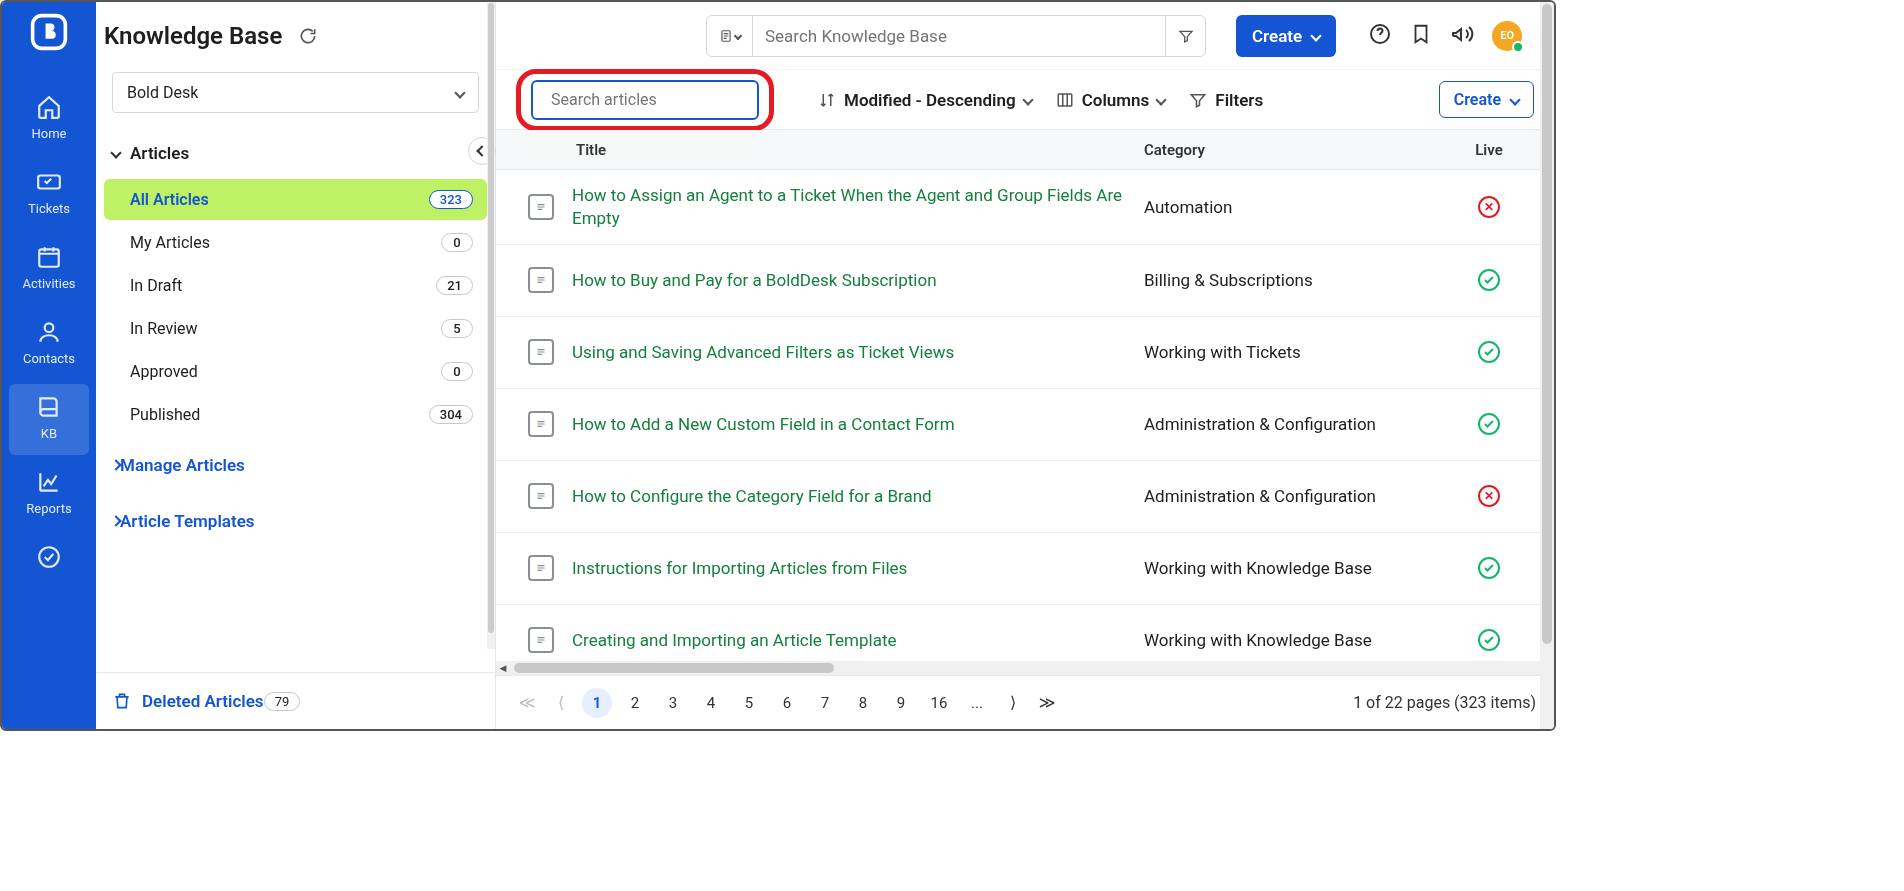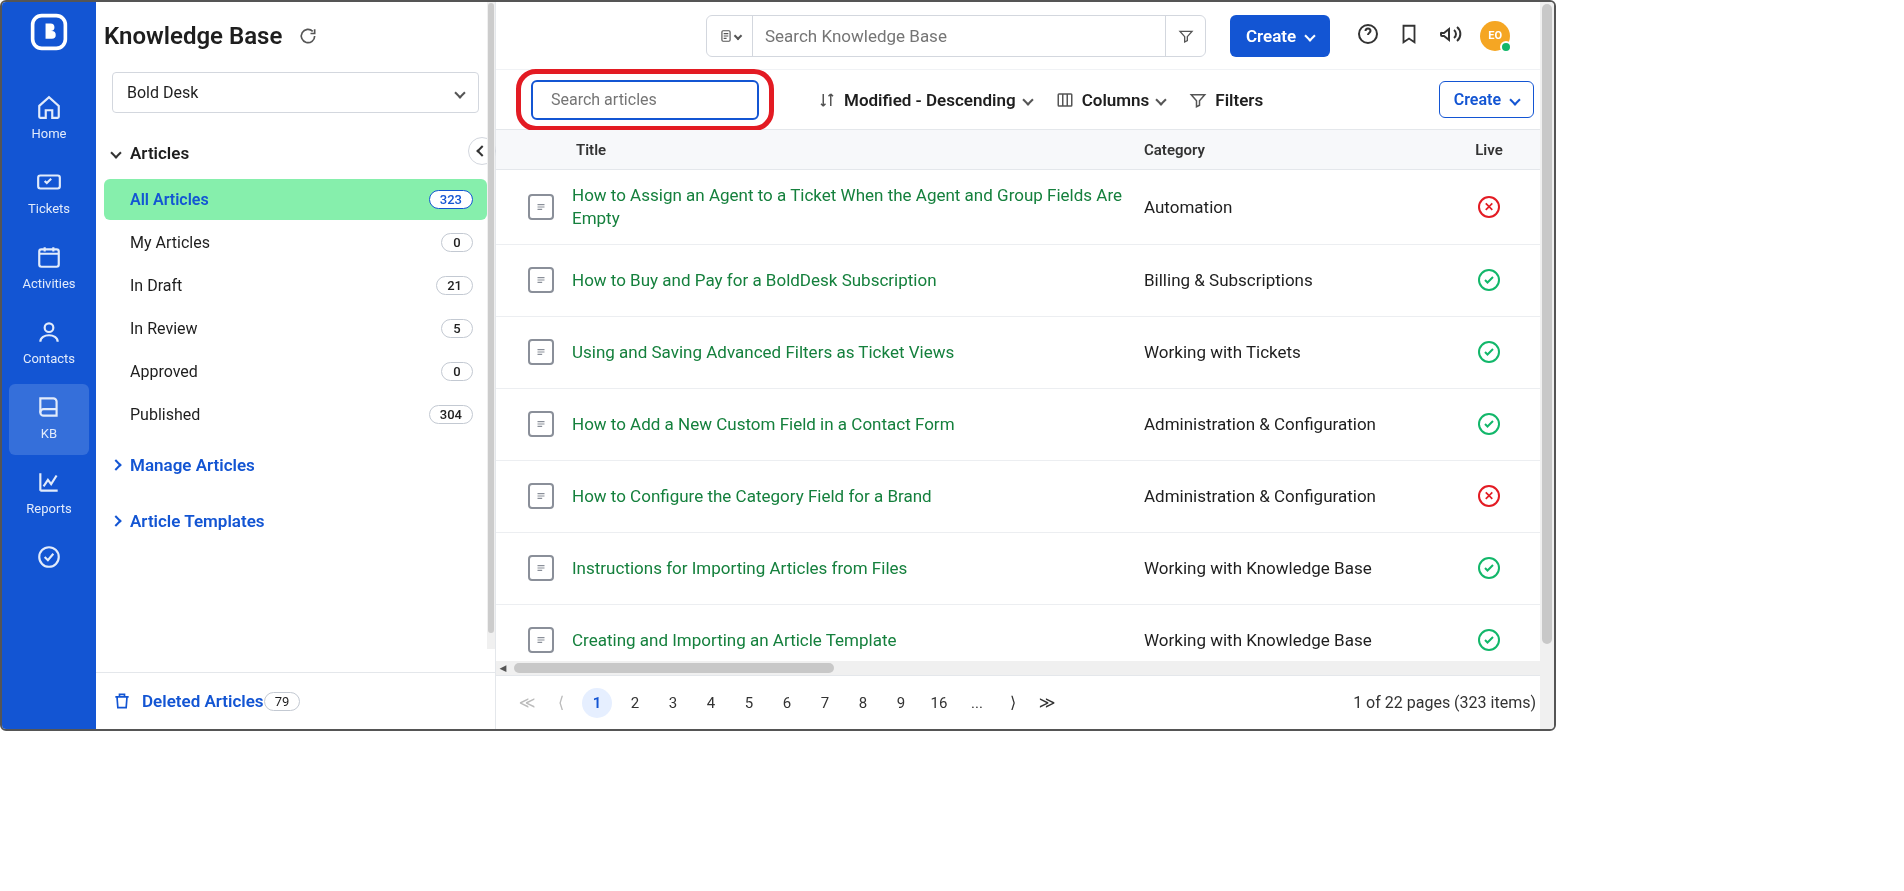--- a/index.html
+++ b/index.html
@@ -19,31 +19,31 @@
 .sidebar{width:400px;border-right:1px solid #e4e7eb;display:flex;flex-direction:column;flex-shrink:0;position:relative}
 .sidebar-scroll{position:absolute;right:0;top:0;bottom:80px;width:8px;background:#f0f0f0}
 .sidebar-scroll .t{position:absolute;left:1px;right:1px;top:1px;height:630px;background:#ccc;border-radius:4px}
 .page-head{display:flex;align-items:center;gap:16px;padding:20px 8px 22px}
 .page-head h1{font-size:24px;font-weight:600}
 .refresh-icon{color:#555}
 .brand-select{margin:0 16px 16px;border:1px solid #d3d7de;border-radius:4px;padding:10px 14px;display:flex;align-items:center;justify-content:space-between;font-size:16px;cursor:pointer}
 .section-head{display:flex;align-items:center;padding:14px 16px;font-size:17px;font-weight:600;gap:10px;position:relative}
 .collapse-btn{position:absolute;right:-1px;top:8px;width:28px;height:28px;border:1px solid #d3d7de;border-radius:50%;background:#fff;display:flex;align-items:center;justify-content:center;cursor:pointer}
 .cat-item{display:flex;align-items:center;justify-content:space-between;padding:11px 14px 11px 26px;margin:2px 8px;border-radius:6px;font-size:16px;cursor:pointer}
-.cat-item.active{background:#86efac;color:#1355d3;font-weight:600}
+.cat-item.active{background:#bef264;color:#1355d3;font-weight:600}
 .cat-item .count{border:1px solid #c3c9d2;border-radius:999px;padding:1px 10px;font-size:13px;min-width:32px;text-align:center;color:#222;font-weight:500;background:#fff}
 .cat-item.active .count{border-color:#1355d3;color:#1355d3}
-.link-row{display:flex;align-items:center;gap:10px;padding:18px 16px;font-size:17px;font-weight:600;color:#1355d3;cursor:pointer}
+.link-row{display:flex;align-items:center;gap:0;padding:18px 16px;font-size:17px;font-weight:600;color:#1355d3;cursor:pointer}
 .deleted-row{border-top:1px solid #e4e7eb;display:flex;align-items:center;padding:18px 16px;margin-top:auto}
 .deleted-row .left{display:flex;align-items:center;gap:10px;font-size:17px;color:#1355d3;font-weight:600}
 .deleted-row .count{border:1px solid #c3c9d2;border-radius:999px;padding:1px 10px;font-size:13px}
 
 
 .main{flex:1;display:flex;flex-direction:column;min-width:0}
-.topbar{height:68px;display:flex;align-items:center;padding:0 20px;gap:10px;border-bottom:1px solid #f0f2f5}
+.topbar{height:68px;display:flex;align-items:center;padding:0 20px;gap:16px;border-bottom:1px solid #f0f2f5}
 .global-search{flex:1;display:flex;align-items:center;border:1px solid #d3d7de;border-radius:6px;height:42px;margin-left:190px;max-width:500px}
 .global-search .type{width:46px;border-right:1px solid #d3d7de;height:100%;display:flex;align-items:center;justify-content:center;color:#555;gap:2px}
 .global-search input{flex:1;border:none;outline:none;font-size:17px;padding:0 12px;color:#333}
 .global-search .filter-icon{width:40px;border-left:1px solid #d3d7de;height:100%;display:flex;align-items:center;justify-content:center;color:#555}
 .create-btn{background:#1355d3;color:#fff;border:none;border-radius:6px;padding:0 16px;height:42px;font-size:17px;font-weight:600;display:flex;align-items:center;gap:10px;cursor:pointer;margin-left:14px}
 .tb-icons{display:flex;align-items:center;gap:18px;margin-left:16px;color:#333}
 .tb-icons>div{cursor:pointer}
 .avatar{width:30px;height:30px;border-radius:50%;background:#f5a623;color:#fff;display:flex;align-items:center;justify-content:center;font-size:11px;font-weight:700;position:relative}
 .avatar .dot{position:absolute;bottom:-2px;right:-2px;width:12px;height:12px;background:#12b76a;border:2px solid #fff;border-radius:50%}
 

